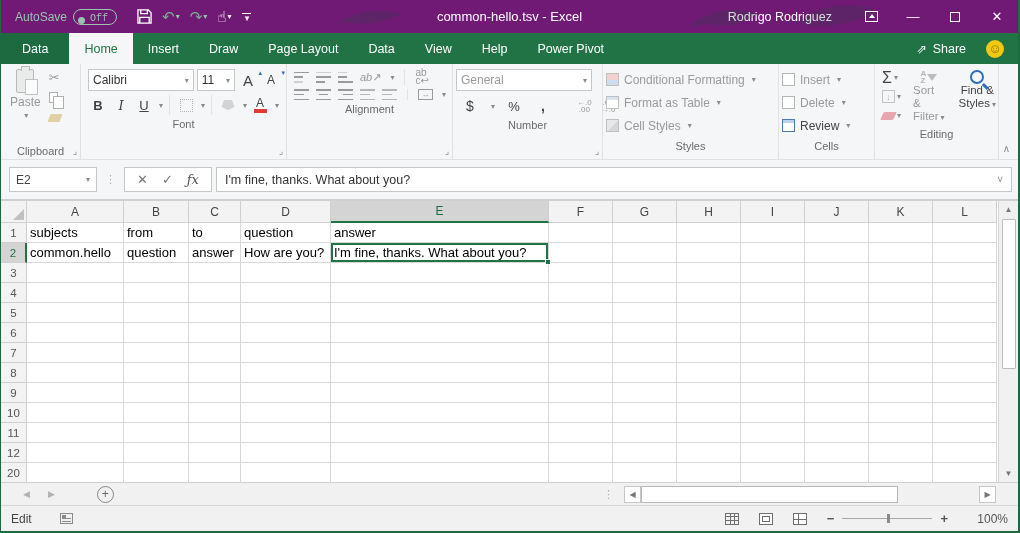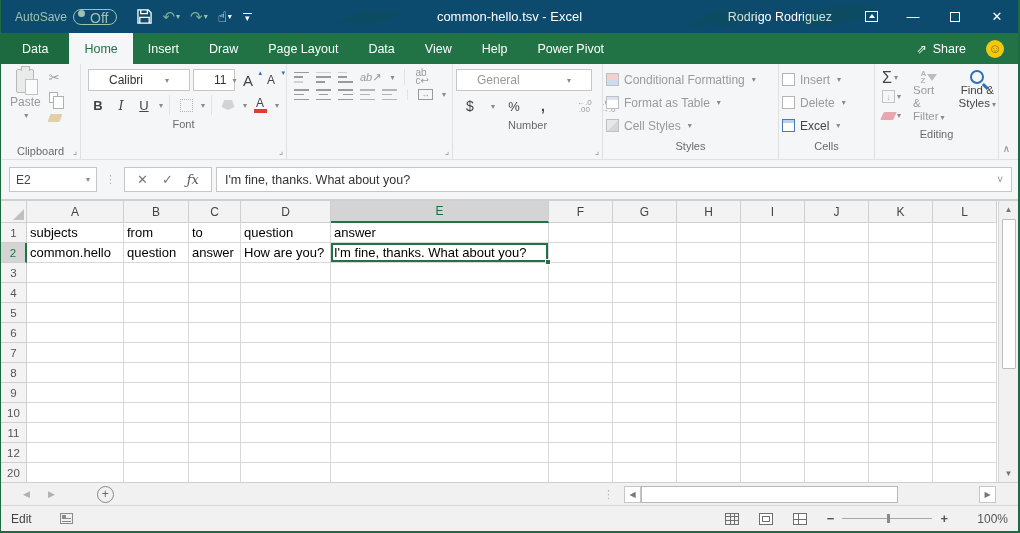--- a/index.html
+++ b/index.html
@@ -1,24 +1,24 @@
 <!DOCTYPE html>
 <html><head>
 <meta charset="utf-8">
 <style>
   * { margin:0; padding:0; box-sizing:border-box; }
   html,body { width:1020px; height:533px; font-family:"Liberation Sans","DejaVu Sans",sans-serif; }
   .window { width:1020px; height:533px; display:flex; flex-direction:column; background:#fff;
             border-right:2px solid #1d6a40; border-bottom:2px solid #1d6a40; border-left:1px solid #1d6a40; overflow:hidden; }
 
   
-  .titlebar { height:33px; background:#0c4a6e; position:relative; display:flex; align-items:center; color:#fff; flex:0 0 auto; }
+  .titlebar { height:33px; background:#701a75; position:relative; display:flex; align-items:center; color:#fff; flex:0 0 auto; }
   .leaf { position:absolute; opacity:.18; pointer-events:none; }
   .autosave { display:flex; align-items:center; gap:6px; margin-left:14px; color:#9cc3ad; font-size:12px; }
-  .as-pill { border:1px solid #9cc3ad; border-radius:9px; height:16px; padding:0 8px 0 4px; display:flex; align-items:flex-start; gap:5px; font-size:14px; color:#9cc3ad;}
+  .as-pill { border:1px solid #9cc3ad; border-radius:9px; height:16px; padding:0 8px 0 4px; display:flex; align-items:flex-end; gap:5px; font-size:10px; color:#9cc3ad;font-family:Liberation Mono, monospace;}
   .as-dot { width:7px; height:7px; border-radius:50%; background:#9cc3ad; }
   .qat { display:flex; align-items:center; gap:2px; margin-left:16px; }
   .qat-btn { display:flex; align-items:center; justify-content:center; height:24px; padding:0 4px; font-size:15px; }
   .muted-green { color:#7fae93; }
   .tiny-arrow { font-size:8px; color:#9cc3ad; margin-left:1px; }
   .qat-custom { display:flex; flex-direction:column; align-items:center; color:#fff; line-height:4px; font-size:9px; padding:0 5px;}
   .qat-custom b{ width:9px; height:1px; background:#fff; display:block; margin-bottom:2px;}
   .tb-title { position:absolute; left:0; right:0; text-align:center; font-size:13px; color:#fff; pointer-events:none;}
   .tb-right { margin-left:auto; display:flex; align-items:center; height:100%; }
   .tb-user { font-size:12.5px; margin-right:18px; }
@@ -54,21 +54,21 @@
   .clip-icon { width:18px; height:24px; border:1.5px solid #b9b9b9; border-radius:2px; position:relative; background:#e9eaea;}
   .clip-icon::before { content:""; position:absolute; top:-4px; left:4px; width:7px; height:4px; border:1.5px solid #b9b9b9; border-bottom:none; background:#e9eaea;}
   .clip-icon::after { content:""; position:absolute; right:-5px; bottom:-3px; width:11px; height:14px; background:#fbfbfb; border:1px solid #c2c2c2; }
   .mini-col { display:flex; flex-direction:column; gap:3px; padding-top:2px; }
   .mini-btn { display:flex; align-items:center; font-size:13px; height:17px; padding:0 2px; }
   .copy-ic { width:9px; height:11px; border:1px solid #b0b0b0; background:#fff; position:relative; }
   .copy-ic::after { content:""; position:absolute; left:3px; top:3px; width:9px; height:11px; border:1px solid #b0b0b0; background:#fff; }
   .brush-ic { width:12px; height:8px; background:#cfae64; transform:skewX(-20deg); opacity:.55; border-radius:1px; }
   .font-grid { display:flex; flex-direction:column; gap:4px; padding:2px 2px 0 4px;}
   .font-row { display:flex; align-items:center; gap:3px; }
-  .combo { background:#fff; border:1px solid #c6c6c6; height:22px; display:flex; align-items:center; font-size:12px; color:#333; padding:0 20px; justify-content:space-between; }
+  .combo { background:#fff; border:1px solid #c6c6c6; height:22px; display:flex; align-items:center; font-size:12px; color:#333; padding:0 4px; justify-content:space-between; }
   .combo .dd { margin-left:6px; }
   .fbtn { min-width:20px; height:20px; display:flex; align-items:center; justify-content:center; font-size:13px; color:#444; }
   .grow-a { font-size:15px; position:relative;} .shrink-a { font-size:12px; position:relative;}
   .a-up::after{content:"▴"; font-size:7px; color:#2e6fb7; position:absolute; top:-1px; right:-4px;}
   .a-dn::after{content:"▾"; font-size:7px; color:#2e6fb7; position:absolute; top:-1px; right:-4px;}
   .border-ic { width:13px; height:13px; border:1px dotted #b5b5b5; display:grid; grid-template-columns:1fr 1fr; grid-template-rows:1fr 1fr; }
   .fill-ic { width:13px; height:10px; background:#c9cacb; clip-path:polygon(20% 0,80% 0,100% 70%,50% 100%,0 70%); opacity:.8;}
   .fontcolor { display:flex; flex-direction:column; align-items:center; line-height:11px; }
   .fontcolor .bar { width:13px; height:4px; background:#e03c32; }
   .vline { width:1px; background:#e3e3e3; align-self:stretch; margin:0 3px; }
@@ -340,20 +340,21 @@
           <span class="al-ic al-l" style="opacity:.7">
               <i></i>
               <i></i>
               <i></i>
             </span>
           <span class="vline"></span>
           <span class="merge-ic">↔</span>
           <span class="dd">▾</span>
         </div>
       </div>
+      <div class="rg-label">Alignment</div>
       <span class="launcher">⌟</span>
     </div>
 
     <div class="rgroup" style="width:150px">
       <div class="num-col">
         <span class="combo" style="width:136px">
             <span class="gray">General</span>
             <span class="dd">▾</span>
           </span>
         <div class="font-row" style="gap:9px; padding-left:4px">
@@ -398,21 +399,21 @@
             <span>Insert</span>
             <span class="dd">▾</span>
           </div>
         <div class="cells-row gray">
             <span class="grid-ic"></span>
             <span>Delete</span>
             <span class="dd">▾</span>
           </div>
         <div class="cells-row dk">
             <span class="grid-ic fmt"></span>
-            <span>Excel</span>
+            <span>Review</span>
             <span class="dd">▾</span>
           </div>
       </div>
       <div class="rg-label">Cells</div>
     </div>
 
     <div class="rgroup" style="width:124px">
       <div class="edit-cols">
         <div class="edit-c1">
           <span class="mini-btn">

